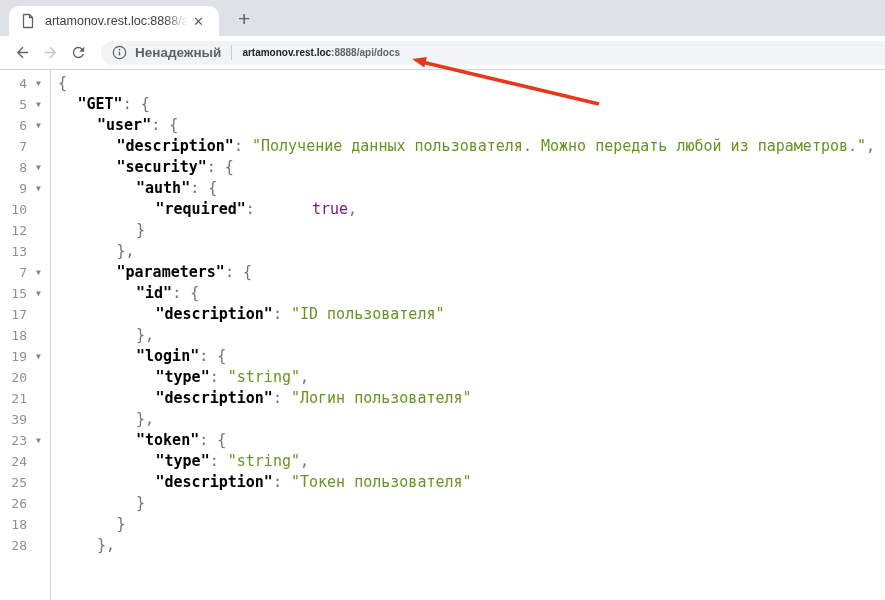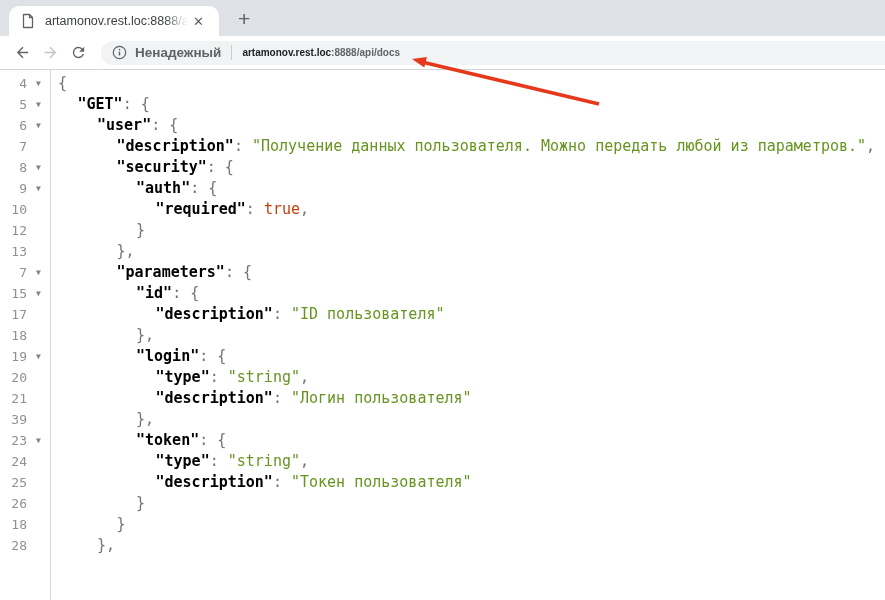--- a/index.html
+++ b/index.html
@@ -39,21 +39,21 @@
   .gutter-line { position:absolute; left:50px; top:0; bottom:0; width:1px; background:#d6d6d6; }
   .jrow { display:flex; height:21px; line-height:21px;
           font-family:"DejaVu Sans Mono","Liberation Mono",monospace; font-size:15px; }
   .gut { flex:0 0 50px; display:flex; }
   .ln { flex:0 0 27px; text-align:right; color:#909090; font-size:13px; }
   .fold { flex:1; text-align:center; color:#858585; font-size:8px; line-height:21px; }
   .code { white-space:pre; }
   .tk-k { color:#000000; font-weight:bold; }
   .tk-p { color:#737373; }
   .tk-s { color:#66941f; }
-  .tk-b { color:#c2410c; }
+  .tk-b { color:#701a75;margin-left:48px; }
 
   
   .arrow-overlay { position:absolute; left:0; top:0; width:885px; height:600px;
                    pointer-events:none; z-index:50; }
 </style>
 </head>
 <body>
 
 <div class="window">
 

